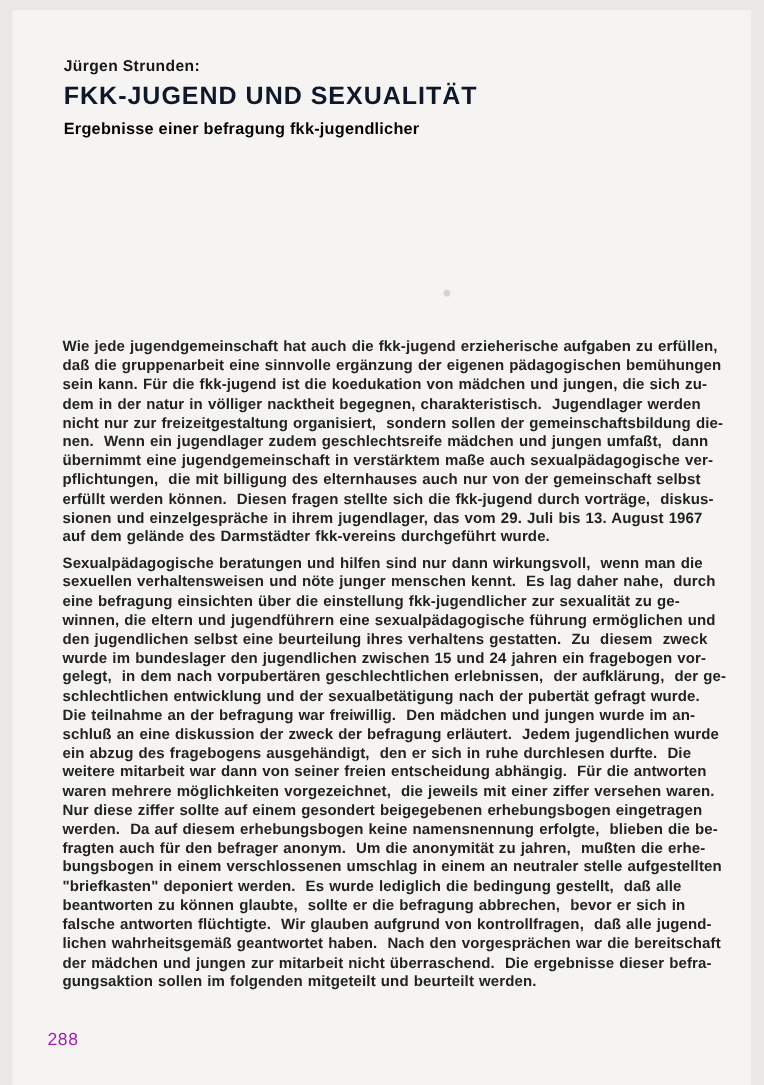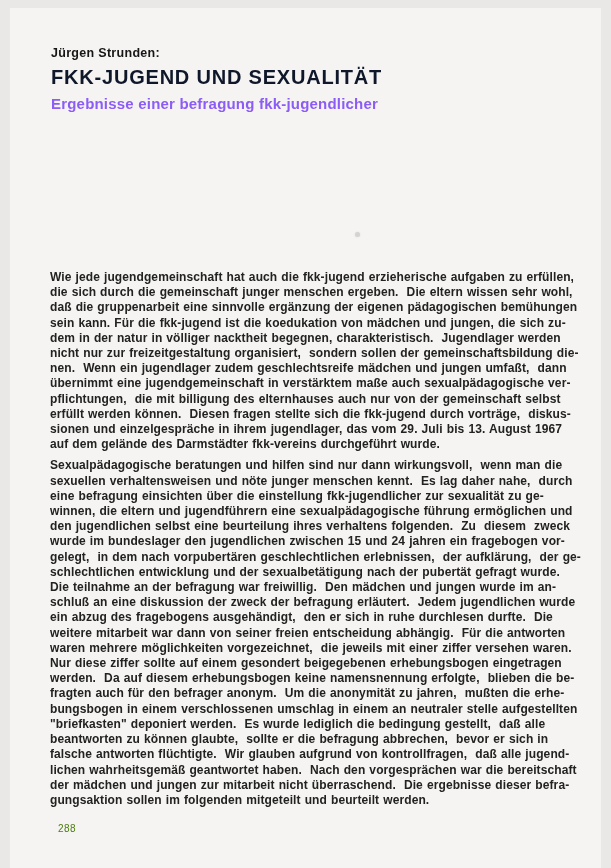--- a/index.html
+++ b/index.html
@@ -31,24 +31,24 @@
   .doc-title {
     margin: 6px 0 0 0;
     font-size: 20px;
     font-weight: bold;
     letter-spacing: 0.8px;
     color: #0f172a;
     white-space: nowrap;
   }
   .doc-subtitle {
     margin-top: 6px;
-    font-size: 15px;
+    font-size: 13px;
     font-weight: bold;
     letter-spacing: 0.2px;
-    color: #8b5cf6;
+    color: #000000;
   }
   .body-text {
     position: absolute;
     left: 40px;
     top: 262px;
     width: 532px;
   }
   .paragraph {
     margin: 0 0 6px 0;
     font-weight: bold;
@@ -66,61 +66,60 @@
     left: 345px;
     top: 224px;
     width: 5px;
     height: 5px;
     border-radius: 50%;
     background: rgba(60, 60, 60, 0.18);
     box-shadow: 0 0 2px rgba(60,60,60,0.12);
   }
   .page-number {
     position: absolute;
-    left: 48px;
+    left: 28px;
     top: 815px;
-    font-size: 10px;
+    font-size: 14px;
     letter-spacing: 0.5px;
-    color: #4d7c0f;
+    color: #a21caf;
   }
 </style>
 </head>
 <body>
 
 <div class="page" style="--paper: #f5f4f2; --ink: #1e1e1e;">
 
   <div class="header-block">
     <div class="author-line">Jürgen Strunden:</div>
     <h1 class="doc-title">FKK-JUGEND UND SEXUALITÄT</h1>
     <div class="doc-subtitle">Ergebnisse einer befragung fkk-jugendlicher</div>
   </div>
 
   <div class="scan-speck"></div>
 
   <div class="body-text">
       <div class="paragraph">
         <div class="text-line">Wie jede jugendgemeinschaft hat auch die fkk-jugend erzieherische aufgaben zu erfüllen,</div>
-        <div class="text-line">die sich durch die gemeinschaft junger menschen ergeben.  Die eltern wissen sehr wohl,</div>
         <div class="text-line">daß die gruppenarbeit eine sinnvolle ergänzung der eigenen pädagogischen bemühungen</div>
         <div class="text-line">sein kann. Für die fkk-jugend ist die koedukation von mädchen und jungen, die sich zu-</div>
         <div class="text-line">dem in der natur in völliger nacktheit begegnen, charakteristisch.  Jugendlager werden</div>
         <div class="text-line">nicht nur zur freizeitgestaltung organisiert,  sondern sollen der gemeinschaftsbildung die-</div>
         <div class="text-line">nen.  Wenn ein jugendlager zudem geschlechtsreife mädchen und jungen umfaßt,  dann</div>
         <div class="text-line">übernimmt eine jugendgemeinschaft in verstärktem maße auch sexualpädagogische ver-</div>
         <div class="text-line">pflichtungen,  die mit billigung des elternhauses auch nur von der gemeinschaft selbst</div>
         <div class="text-line">erfüllt werden können.  Diesen fragen stellte sich die fkk-jugend durch vorträge,  diskus-</div>
         <div class="text-line">sionen und einzelgespräche in ihrem jugendlager, das vom 29. Juli bis 13. August 1967</div>
         <div class="text-line">auf dem gelände des Darmstädter fkk-vereins durchgeführt wurde.</div>
       </div>
       <div class="paragraph">
         <div class="text-line">Sexualpädagogische beratungen und hilfen sind nur dann wirkungsvoll,  wenn man die</div>
         <div class="text-line">sexuellen verhaltensweisen und nöte junger menschen kennt.  Es lag daher nahe,  durch</div>
         <div class="text-line">eine befragung einsichten über die einstellung fkk-jugendlicher zur sexualität zu ge-</div>
         <div class="text-line">winnen, die eltern und jugendführern eine sexualpädagogische führung ermöglichen und</div>
-        <div class="text-line">den jugendlichen selbst eine beurteilung ihres verhaltens folgenden.  Zu  diesem  zweck</div>
+        <div class="text-line">den jugendlichen selbst eine beurteilung ihres verhaltens gestatten.  Zu  diesem  zweck</div>
         <div class="text-line">wurde im bundeslager den jugendlichen zwischen 15 und 24 jahren ein fragebogen vor-</div>
         <div class="text-line">gelegt,  in dem nach vorpubertären geschlechtlichen erlebnissen,  der aufklärung,  der ge-</div>
         <div class="text-line">schlechtlichen entwicklung und der sexualbetätigung nach der pubertät gefragt wurde.</div>
         <div class="text-line">Die teilnahme an der befragung war freiwillig.  Den mädchen und jungen wurde im an-</div>
         <div class="text-line">schluß an eine diskussion der zweck der befragung erläutert.  Jedem jugendlichen wurde</div>
         <div class="text-line">ein abzug des fragebogens ausgehändigt,  den er sich in ruhe durchlesen durfte.  Die</div>
         <div class="text-line">weitere mitarbeit war dann von seiner freien entscheidung abhängig.  Für die antworten</div>
         <div class="text-line">waren mehrere möglichkeiten vorgezeichnet,  die jeweils mit einer ziffer versehen waren.</div>
         <div class="text-line">Nur diese ziffer sollte auf einem gesondert beigegebenen erhebungsbogen eingetragen</div>
         <div class="text-line">werden.  Da auf diesem erhebungsbogen keine namensnennung erfolgte,  blieben die be-</div>

